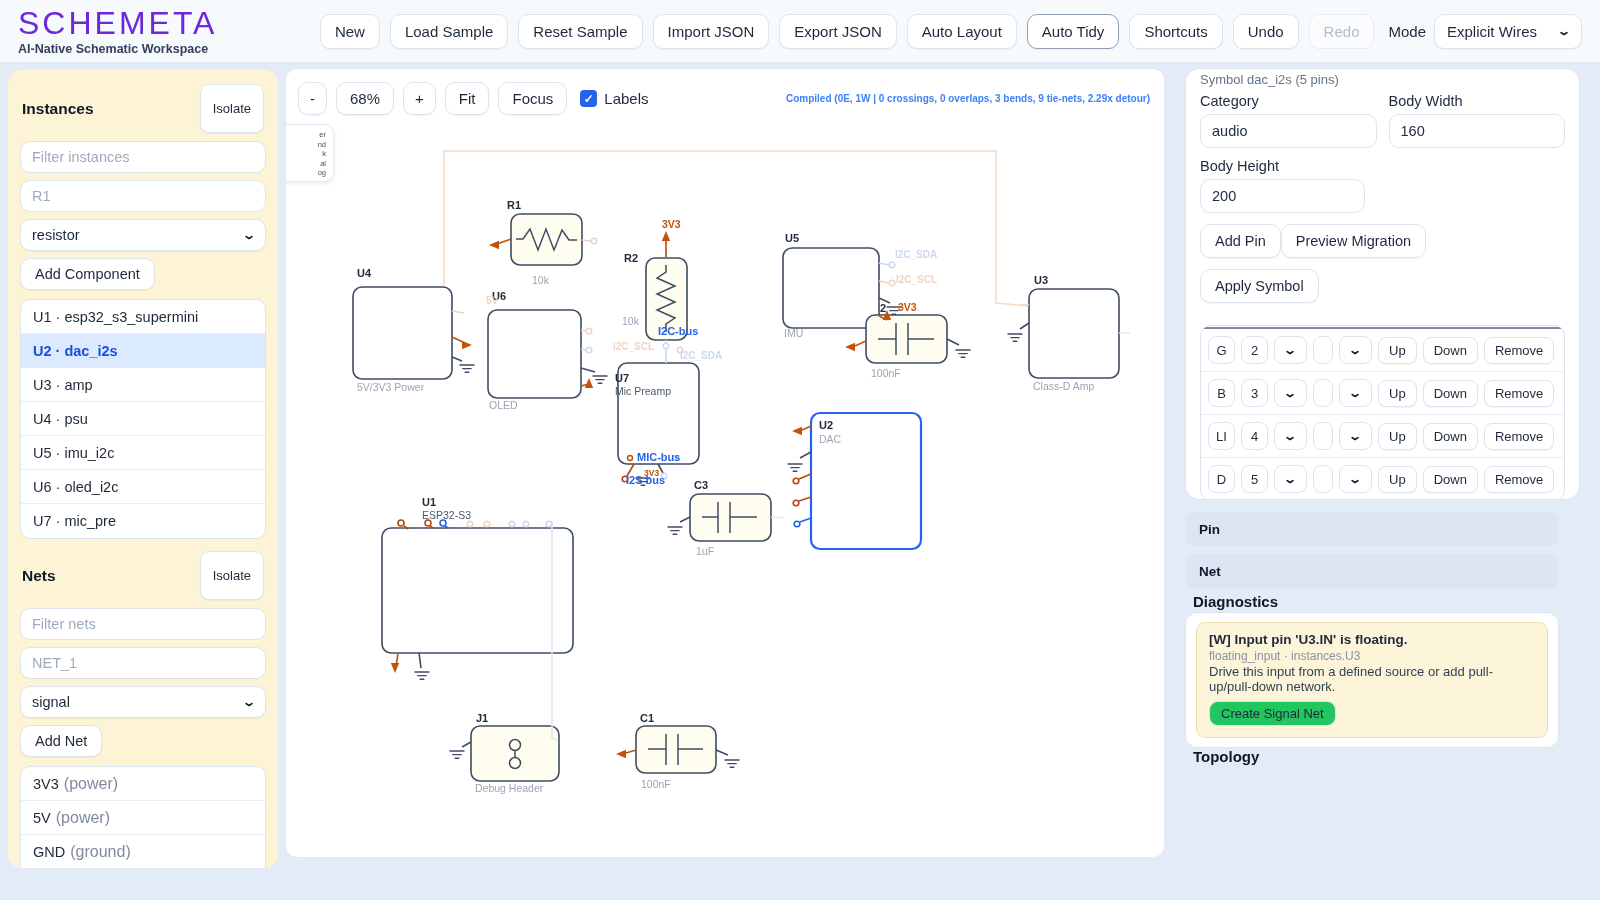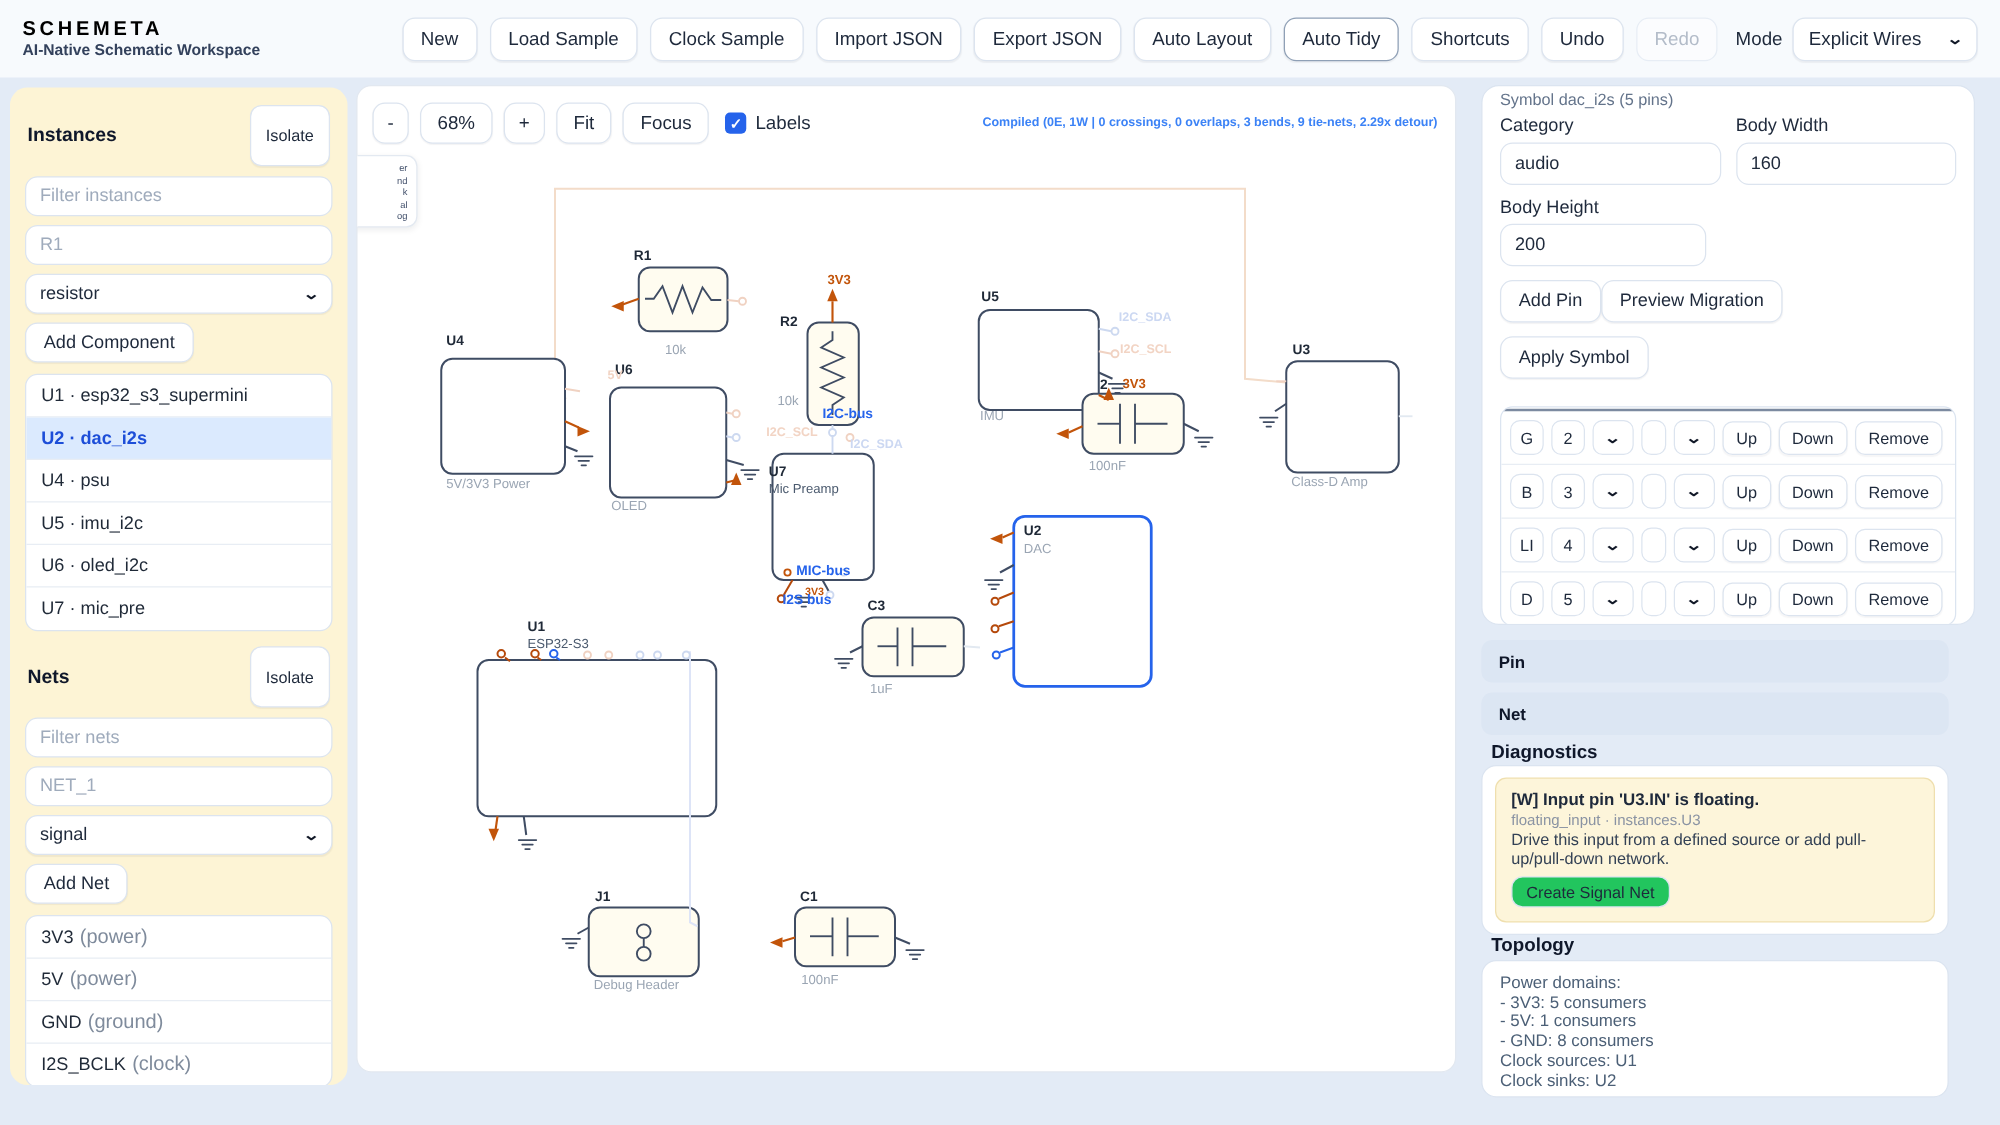--- a/index.html
+++ b/index.html
@@ -3,21 +3,21 @@
 <meta charset="utf-8">
 <style>
   * { margin:0; padding:0; box-sizing:border-box; }
   html,body { width:1600px; height:900px; overflow:hidden; }
   body { background:#e3ebf6; font-family:"Liberation Sans", sans-serif; color:#1e293b; position:relative; }
 
   
   .header { position:absolute; left:0; top:0; width:1600px; height:62px; background:#f7fafd;
             display:flex; align-items:center; padding:0 18px; }
   .logo-wrap { width:345px; }
-  .logo { font-size:16px; font-weight:700; letter-spacing:3px; color:#000000; line-height:1.1; }
+  .logo { font-size:32px; font-weight:400; letter-spacing:3px; color:#6d28d9; line-height:1.1; }
   .logo-sub { font-size:12.5px; font-weight:bold; color:#33415c; margin-top:1px; }
   .hbtns { display:flex; gap:10px; align-items:center; }
   .hbtn { background:#fff; border:1px solid #dce4ef; border-radius:10px; padding:8px 14px; font-size:15px;
           color:#1e293b; box-shadow:0 1px 1px rgba(15,23,42,.05); cursor:pointer; white-space:nowrap; }
   .hbtn-active { border-color:#8fa0b6; }
   .hbtn-disabled { color:#b3bcc9; border-color:#e7edf5; background:#fbfcfe; box-shadow:none; }
   .mode-wrap { display:flex; align-items:center; gap:8px; margin-left:14px; }
   .mode-label { font-size:15px; color:#1e293b; }
   .select { background:#fff; border:1px solid #dce4ef; border-radius:10px; padding:8px 12px; font-size:15px;
             display:flex; align-items:center; justify-content:space-between; gap:10px; cursor:pointer;
@@ -140,21 +140,21 @@
 <body>
 
 <div class="header">
   <div class="logo-wrap">
     <div class="logo">SCHEMETA</div>
     <div class="logo-sub">AI-Native Schematic Workspace</div>
   </div>
   <div class="hbtns" id="header-buttons">
       <div class="hbtn">New</div>
       <div class="hbtn">Load Sample</div>
-      <div class="hbtn">Clock Sample</div>
+      <div class="hbtn">Reset Sample</div>
       <div class="hbtn">Import JSON</div>
       <div class="hbtn">Export JSON</div>
       <div class="hbtn">Auto Layout</div>
       <div class="hbtn hbtn-active">Auto Tidy</div>
       <div class="hbtn">Shortcuts</div>
       <div class="hbtn">Undo</div>
       <div class="hbtn hbtn-disabled">Redo</div>
     </div>
   <div class="mode-wrap">
     <span class="mode-label">Mode</span>
@@ -173,20 +173,21 @@
   <input class="tinput" placeholder="Filter instances" style="">
   <input class="tinput" placeholder="R1" style="">
   <div class="select sel-full">
     <span>resistor</span>
       <span class="chev">⌄</span>
   </div>
   <div class="add-btn">Add Component</div>
   <div class="list-card" id="instance-list">
       <div class="lrow">U1 · esp32_s3_supermini</div>
       <div class="lrow sel">U2 · dac_i2s</div>
+      <div class="lrow">U3 · amp</div>
       <div class="lrow">U4 · psu</div>
       <div class="lrow">U5 · imu_i2c</div>
       <div class="lrow">U6 · oled_i2c</div>
       <div class="lrow">U7 · mic_pre</div>
     </div>
 
   <div class="sec-head">
     <span class="sec-title">Nets</span>
     <span class="pill-sm">Isolate</span>
   </div>
@@ -520,23 +521,13 @@
   <div class="diag-box">
     <div class="warn-card">
       <div class="warn-title">[W] Input pin 'U3.IN' is floating.</div>
       <div class="warn-meta">floating_input · instances.U3</div>
       <div class="warn-body">Drive this input from a defined source or add pull-up/pull-down network.</div>
       <div class="warn-btn">Create Signal Net</div>
     </div>
   </div>
 
   <div class="topo-head">Topology</div>
-  <div class="topo-box">
-    <div id="topology-lines">
-        <div class="topo-line">Power domains:</div>
-        <div class="topo-line">- 3V3: 5 consumers</div>
-        <div class="topo-line">- 5V: 1 consumers</div>
-        <div class="topo-line">- GND: 8 consumers</div>
-        <div class="topo-line">Clock sources: U1</div>
-        <div class="topo-line">Clock sinks: U2</div>
-      </div>
-  </div>
 </div>
 
 </body></html>

